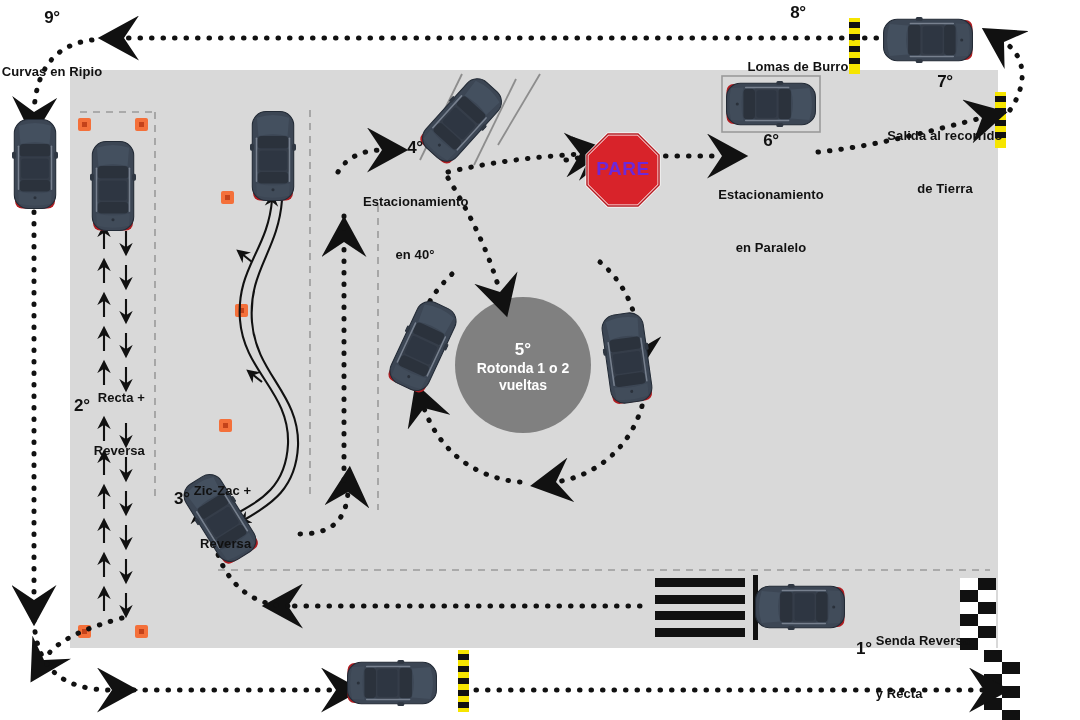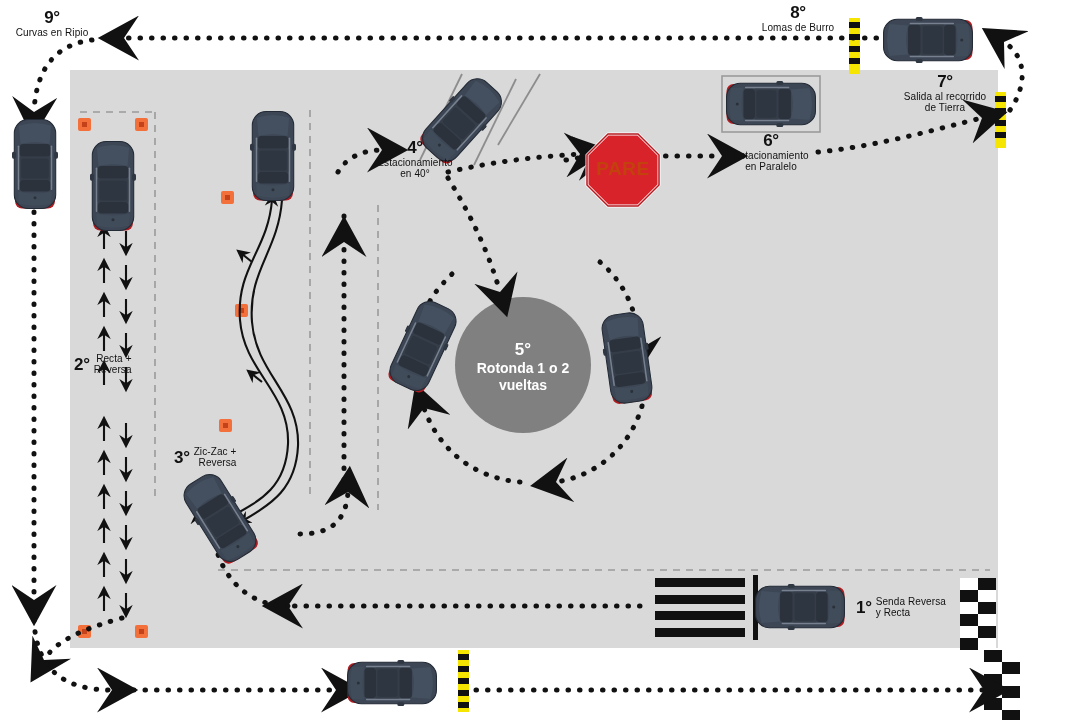--- a/index.html
+++ b/index.html
@@ -3,21 +3,21 @@
 <meta charset="utf-8">
 <style>
   html,body{margin:0;padding:0;background:#ffffff;}
   body{width:1080px;height:720px;overflow:hidden;position:relative;
        font-family:"Liberation Sans",sans-serif;color:#111;}
   #stage{position:absolute;left:0;top:0;width:1080px;height:720px;}
   .svglayer{position:absolute;left:0;top:0;width:1080px;height:720px;}
   .lbl{position:absolute;text-align:center;line-height:1.12;
        font-family:"Liberation Sans",sans-serif;}
   .lbl .num{font-weight:bold;font-size:17px;letter-spacing:-.3px;}
-  .lbl .txt{font-weight:normal;font-size:10px;letter-spacing:.1px;}
+  .lbl .txt{font-weight:bold;font-size:13px;letter-spacing:.1px;margin-top:38px;}
   .lbl.inline{display:flex;align-items:center;gap:4px;text-align:left;}
   .lbl.inline .txt{text-align:right;}
   .rot-txt{position:absolute;text-align:center;color:#fff;line-height:1.2;}
   .rot-txt .num{font-weight:bold;font-size:17px;}
   .rot-txt .txt{font-weight:bold;font-size:14px;}
 </style>
 </head>
 <body>
 
 <div id="stage">
@@ -289,21 +289,21 @@
     <use href="#car" x="369" y="637" width="46" height="92"></use>
   </g>
 
   <g>
     <polygon points="608,134 638,134 659,155 659,185 638,206 608,206 587,185 587,155" fill="#d8232a" stroke="#ffffff" stroke-width="3"></polygon>
     <polygon points="608,134 638,134 659,155 659,185 638,206 608,206 587,185 587,155" fill="none" stroke="#b41a20" stroke-width="1.5"></polygon>
   </g>
 </svg>
 
 <div style="position:absolute;left:587px;top:158px;width:72px;text-align:center;
-            color:#c2410c;font-weight:bold;font-size:19px;letter-spacing:.5px;
+            color:#6d28d9;font-weight:bold;font-size:19px;letter-spacing:.5px;
             font-family:'Liberation Sans',sans-serif;">PARE</div>
 
 <div class="lbl" style="left:0px;top:8px;width:104px;">
   <div class="num">9°</div>
   <div class="txt">Curvas en Ripio</div>
 </div>
 
 <div class="lbl" style="left:740px;top:3px;width:116px;">
   <div class="num">8°</div>
   <div class="txt">Lomas de Burro</div>

